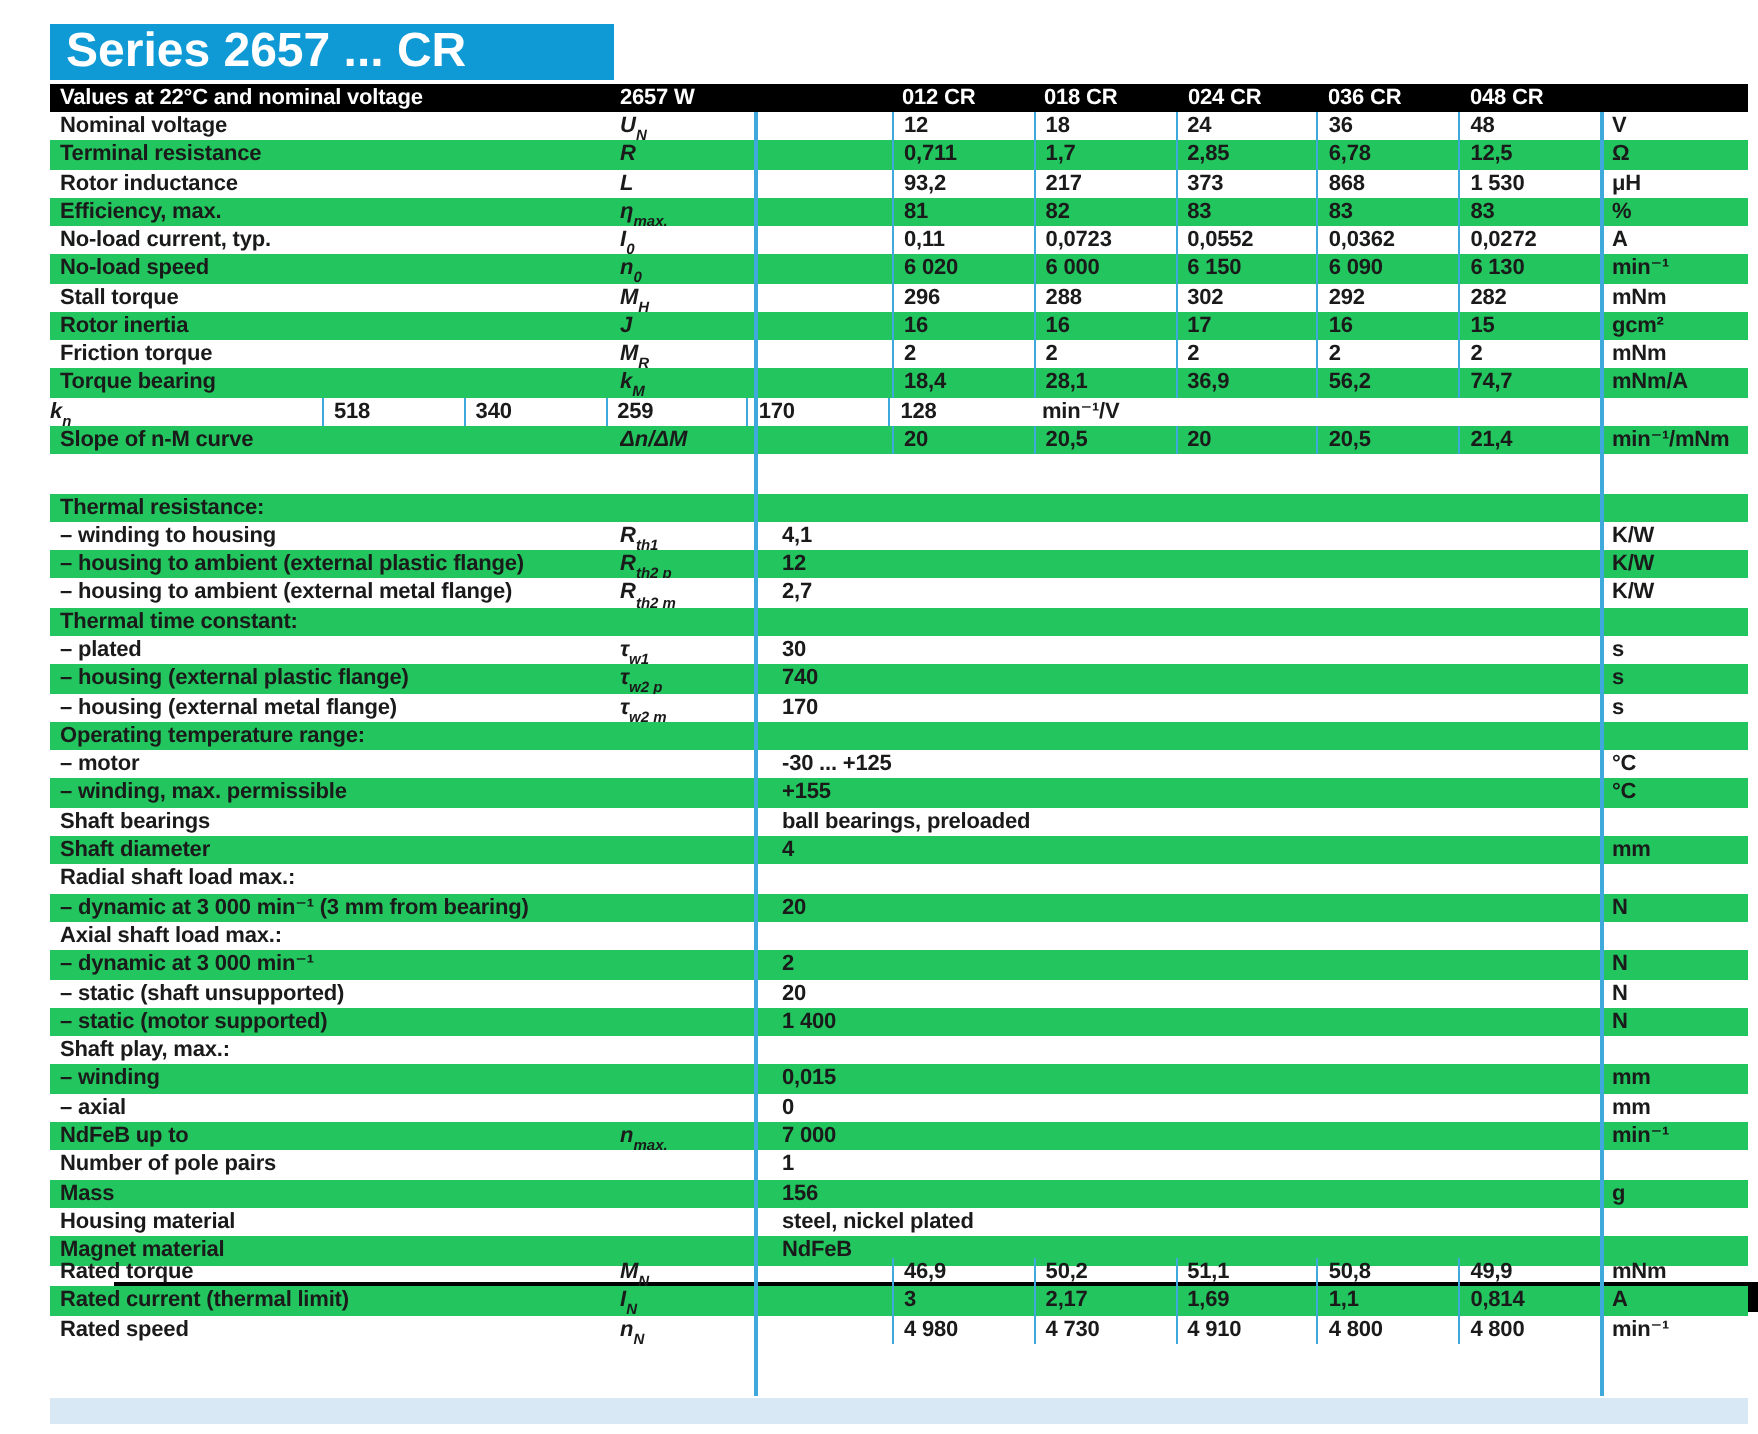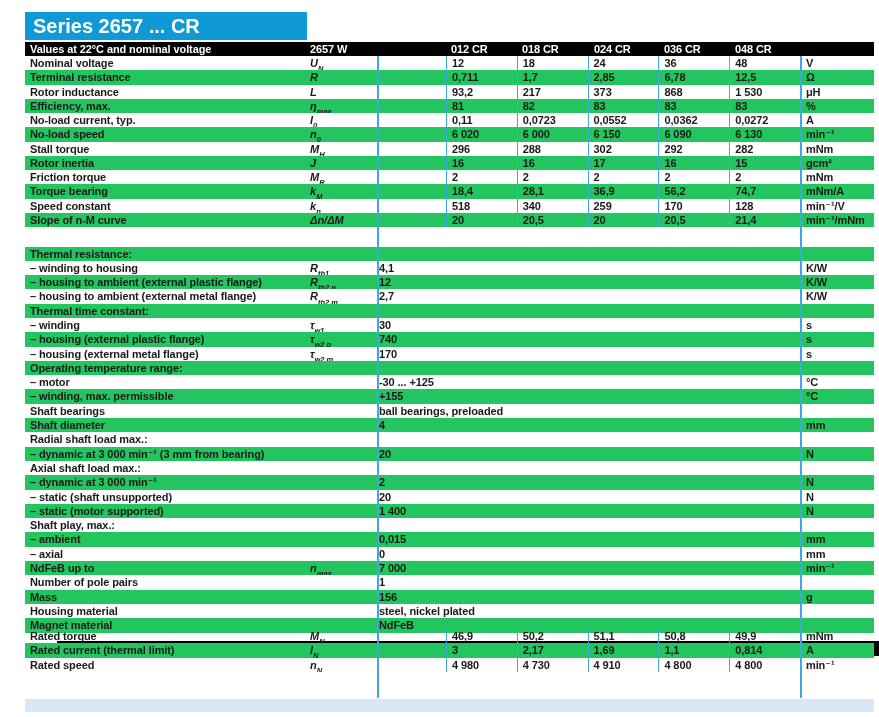--- a/index.html
+++ b/index.html
@@ -1,20 +1,20 @@
 <!DOCTYPE html>
 <html><head>
 <meta charset="utf-8">
 <style>
   html,body{margin:0;padding:0;background:#ffffff;}
   .page{position:relative;width:879px;height:717px;background:#fff;
         font-family:"Liberation Sans","DejaVu Sans",sans-serif;color:#1a1a1a;
         font-weight:bold;font-size:11px;letter-spacing:-0.1px;overflow:hidden;}
   .title-bar{position:absolute;left:25px;top:12px;width:282px;height:28px;
-        background:#0f9ad6;color:#fff;font-size:20px;line-height:28px;padding-left:8px;
+        background:#0f9ad6;color:#fff;font-size:24px;line-height:28px;padding-left:8px;
         box-sizing:border-box;letter-spacing:0;}
   .black-bar{position:absolute;left:25px;width:849px;height:14.5px;background:#000;
         color:#fff;line-height:14.5px;}
   .black-bar .bar-label{position:absolute;left:5px;top:0;}
   .black-bar .bar-sym{position:absolute;left:285px;top:0;}
   .black-bar .col-h{position:absolute;top:0;}
   #bar1{top:41.5px;}
   #bar2{top:641px;margin-left:32px;}
   .section{position:absolute;left:25px;width:849px;}
   #main-section{top:56px;}
@@ -23,21 +23,21 @@
   .row{display:flex;width:849px;box-sizing:border-box;}
   .row.h14{height:14.25px;line-height:14.25px;}
   .row.h143{height:14.3px;line-height:14.3px;}
   .row.stripe{background:#22c55e;}
   .cell{box-sizing:border-box;overflow:hidden;white-space:nowrap;}
   .c-label{width:285px;padding-left:5px;}
   .c-sym{width:67px;font-style:italic;}
   .c-sp{width:69px;}
   .c-v{width:70.8px;border-left:1.5px solid #3fa9dc;padding-left:5px;}
   .c-unit{width:74px;padding-left:6px;}
-  .c-bigval{width:423px;padding-left:2px;}
+  .c-bigval{width:423px;padding-left:14px;}
   .c-bigval.indent{}
   sub{font-size:7.5px;font-style:italic;position:relative;bottom:-1px;letter-spacing:0;}
   i{letter-spacing:0;}
   .vline{position:absolute;top:56px;height:642px;width:1.5px;background:#3fa9dc;}
   #vline-sym{left:377px;}
   #vline-unit{left:800px;}
   .bottom-stripe{position:absolute;left:25px;top:698.5px;width:849px;height:13px;background:#d9e8f5;}
 </style>
 </head>
 <body>
@@ -163,21 +163,20 @@
         <div class="cell c-sym"><span><i>k</i><sub>M</sub></span></div>
         <div class="cell c-sp"></div>
         <div class="cell c-v">18,4</div>
         <div class="cell c-v">28,1</div>
         <div class="cell c-v">36,9</div>
         <div class="cell c-v">56,2</div>
         <div class="cell c-v">74,7</div>
         <div class="cell c-unit">mNm/A</div>
       </div>
       <div class="row h14">
-        <div class="cell c-label">Speed constant</div>
         <div class="cell c-sym"><span><i>k</i><sub>n</sub></span></div>
         <div class="cell c-sp"></div>
         <div class="cell c-v">518</div>
         <div class="cell c-v">340</div>
         <div class="cell c-v">259</div>
         <div class="cell c-v">170</div>
         <div class="cell c-v">128</div>
         <div class="cell c-unit">min⁻¹/V</div>
       </div>
       <div class="row h14 stripe">
@@ -218,21 +217,21 @@
         <div class="cell c-bigval">2,7</div>
         <div class="cell c-unit">K/W</div>
       </div>
       <div class="row h143 stripe">
         <div class="cell c-label">Thermal time constant:</div>
         <div class="cell c-sym"><span></span></div>
         <div class="cell c-bigval"></div>
         <div class="cell c-unit"></div>
       </div>
       <div class="row h143">
-        <div class="cell c-label">– winding</div>
+        <div class="cell c-label">– plated</div>
         <div class="cell c-sym"><span><i>τ</i><sub>w1</sub></span></div>
         <div class="cell c-bigval">30</div>
         <div class="cell c-unit">s</div>
       </div>
       <div class="row h143 stripe">
         <div class="cell c-label">– housing (external plastic flange)</div>
         <div class="cell c-sym"><span><i>τ</i><sub>w2 p</sub></span></div>
         <div class="cell c-bigval">740</div>
         <div class="cell c-unit">s</div>
       </div>
@@ -308,21 +307,21 @@
         <div class="cell c-bigval">1 400</div>
         <div class="cell c-unit">N</div>
       </div>
       <div class="row h143">
         <div class="cell c-label">Shaft play, max.:</div>
         <div class="cell c-sym"><span></span></div>
         <div class="cell c-bigval"></div>
         <div class="cell c-unit"></div>
       </div>
       <div class="row h143 stripe">
-        <div class="cell c-label">– ambient</div>
+        <div class="cell c-label">– winding</div>
         <div class="cell c-sym"><span></span></div>
         <div class="cell c-bigval">0,015</div>
         <div class="cell c-unit">mm</div>
       </div>
       <div class="row h143">
         <div class="cell c-label">– axial</div>
         <div class="cell c-sym"><span></span></div>
         <div class="cell c-bigval">0</div>
         <div class="cell c-unit">mm</div>
       </div>

